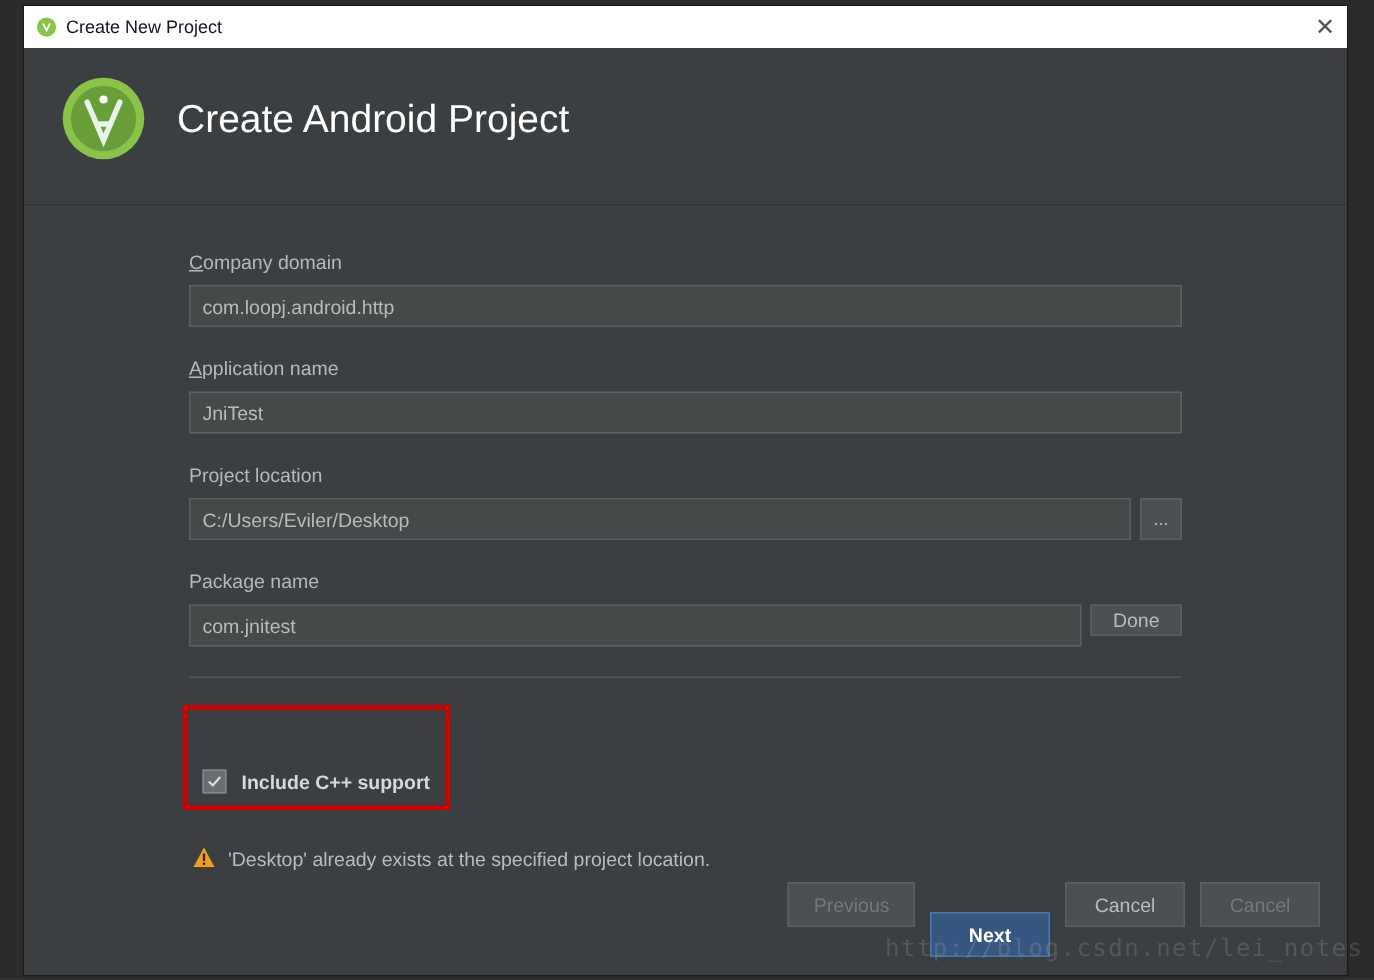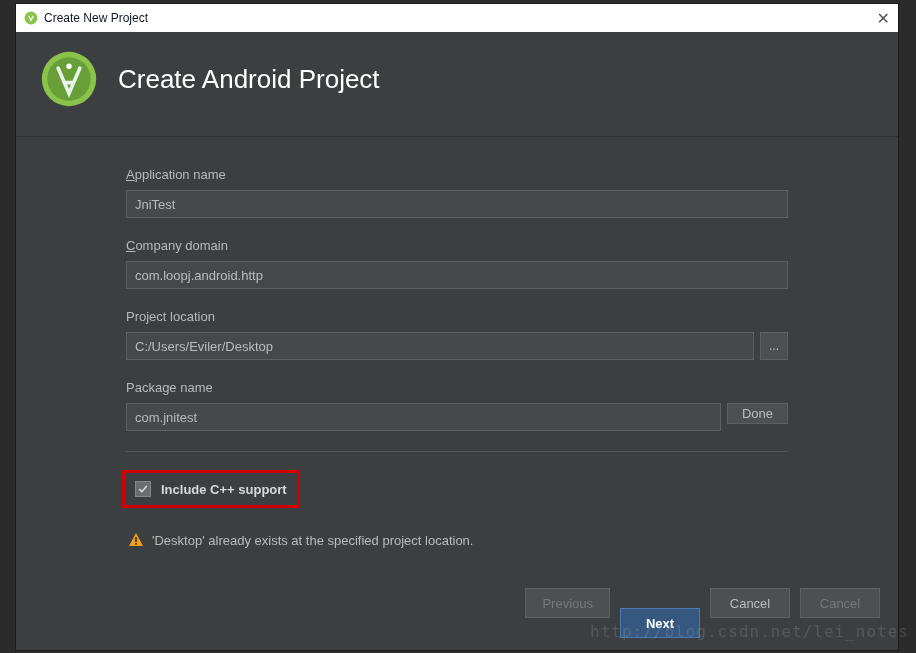--- a/index.html
+++ b/index.html
@@ -137,20 +137,21 @@
       padding: 8px 10px;
       display: inline-flex;
       align-items: center;
       gap: 10px;
       margin-left: -4px;
     }
     .checkbox-wrap {
       display: flex;
       align-items: center;
       gap: 10px;
+      margin-top: 32px;
     }
     .checkbox {
       width: 16px;
       height: 16px;
       background: #6a6e70;
       border: 1px solid #888;
       display: flex;
       align-items: center;
       justify-content: center;
       cursor: pointer;
@@ -252,30 +253,30 @@
         <path d="M20 20 L32 48 L44 20 M27 36 L37 36" stroke="#e8f5e9" stroke-width="4" fill="none" stroke-linecap="round"></path>
         <circle cx="32" cy="18" r="3" fill="#fff"></circle>
       </svg>
     </span>
     <h1 class="header-title">Create Android Project</h1>
   </div>
 
   <div class="content">
 
     <div class="field-group">
+      <label class="field-label"><span class="uline">C</span><span>ompany domain</span></label>
+      <div class="field-row">
+        <input type="text" class="text-input" value="com.loopj.android.http" style="">
+      </div>
+    </div>
+
+    <div class="field-group">
       <label class="field-label"><span class="uline">A</span><span>pplication name</span></label>
       <div class="field-row">
         <input type="text" class="text-input" value="JniTest" style="">
-      </div>
-    </div>
-
-    <div class="field-group">
-      <label class="field-label"><span class="uline">C</span><span>ompany domain</span></label>
-      <div class="field-row">
-        <input type="text" class="text-input" value="com.loopj.android.http" style="">
       </div>
     </div>
 
     <div class="field-group">
       <label class="field-label">Project location</label>
       <div class="field-row">
         <input type="text" class="text-input" value="C:/Users/Eviler/Desktop" style="">
         <button class="small-btn">...</button>
       </div>
     </div>

